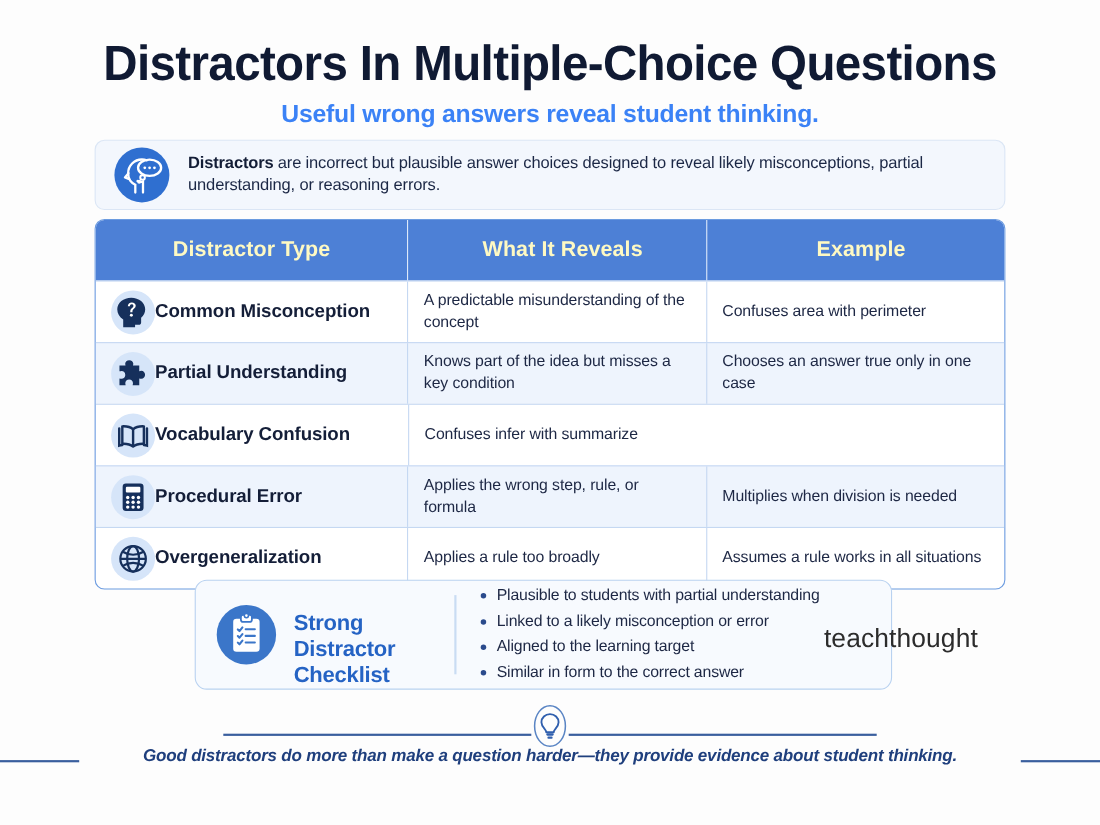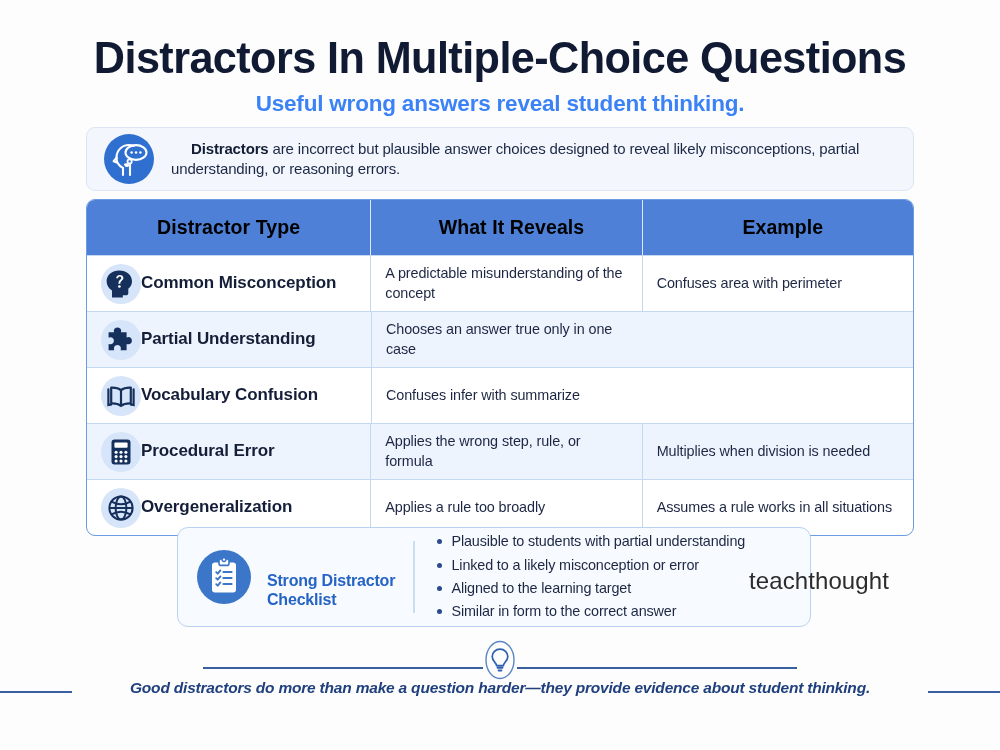--- a/index.html
+++ b/index.html
@@ -70,21 +70,20 @@
   }
   .intro-text {
     font-size: 15px;
     line-height: 1.36;
     color: #1b2745;
     letter-spacing: -0.15px;
   }
   .intro-text b {
     font-weight: bold;
     color: #131d36;
-    margin-left: 20px;
   }
 
   
   .table-wrap {
     position: absolute;
     left: 86px;
     top: 199px;
     width: 828px;
     border: 1.5px solid #6b9be0;
     border-radius: 9px;
@@ -94,21 +93,21 @@
   }
   .trow {
     display: flex;
     width: 100%;
     box-sizing: border-box;
   }
   .thead {
     background: #4d80d6;
   }
   .thead .tcell {
-    color: #000000;
+    color: #fef9c3;
     font-family: "Liberation Sans Narrow", "Liberation Sans", sans-serif;
     font-weight: bold;
     font-size: 19.5px;
     text-align: center;
     justify-content: center;
     height: 41px;
     letter-spacing: 0.1px;
   }
   .thead .tcell + .tcell { border-left: 1.5px solid #dde9fa; padding-left: 24px; }
 
@@ -173,21 +172,21 @@
   }
   .check-icon {
     flex: 0 0 auto;
     width: 60px;
     height: 60px;
     margin-right: 13px;
   }
   .check-title {
     font-family: "Liberation Sans Narrow", "Liberation Sans", sans-serif;
     font-weight: bold;
-    font-size: 16px;
+    font-size: 20px;
     line-height: 1.18;
     color: #2563c4;
     width: 140px;
     letter-spacing: -0.2px;
     margin-top: 28px;
   }
   .check-divider {
     width: 1.5px;
     height: 72px;
     background: #c9dcf3;
@@ -345,20 +344,23 @@
                        L25.6 17.4 C26.2 17.4 26.7 17.0 27.5 17.0 C29.4 17.0 30.9 18.6 30.9 20.7
                        C30.9 22.8 29.4 24.3 27.5 24.3 C26.7 24.3 26.2 24.0 25.6 24.0 L25.6 30.2 L19.6 30.2
                        C19.6 29.6 19.9 29.0 19.9 28.3 C19.9 26.4 18.4 25.0 16.4 25.0 C14.4 25.0 12.9 26.4 12.9 28.3
                        C12.9 29.0 13.2 29.6 13.2 30.2 L7.6 30.2 L7.6 24.0 C8.2 24.0 8.8 24.3 9.5 24.3
                        C11.4 24.3 12.9 22.8 12.9 20.8 C12.9 18.8 11.4 17.3 9.5 17.3 C8.8 17.3 8.2 17.6 7.6 17.6
                        L7.6 12.3 L13.1 12.3 C13.1 11.8 12.8 11.3 12.8 10.6 C12.8 8.8 14.4 7.4 16.5 7.4 Z" fill="#16305c"></path>
             </svg>
           </span>
           <span class="type-label">Partial Understanding</span>
         </div>
+      </div>
+      <div class="tcell col-reveal">
+        <span class="cell-text">Knows part of the idea but misses a key condition</span>
       </div>
       <div class="tcell col-example">
         <span class="cell-text">Chooses an answer true only in one case</span>
       </div>
     </div>
 
     <div class="trow tbody-row">
       <div class="tcell col-type">
         <div class="type-inner">
           <span class="row-icon">

